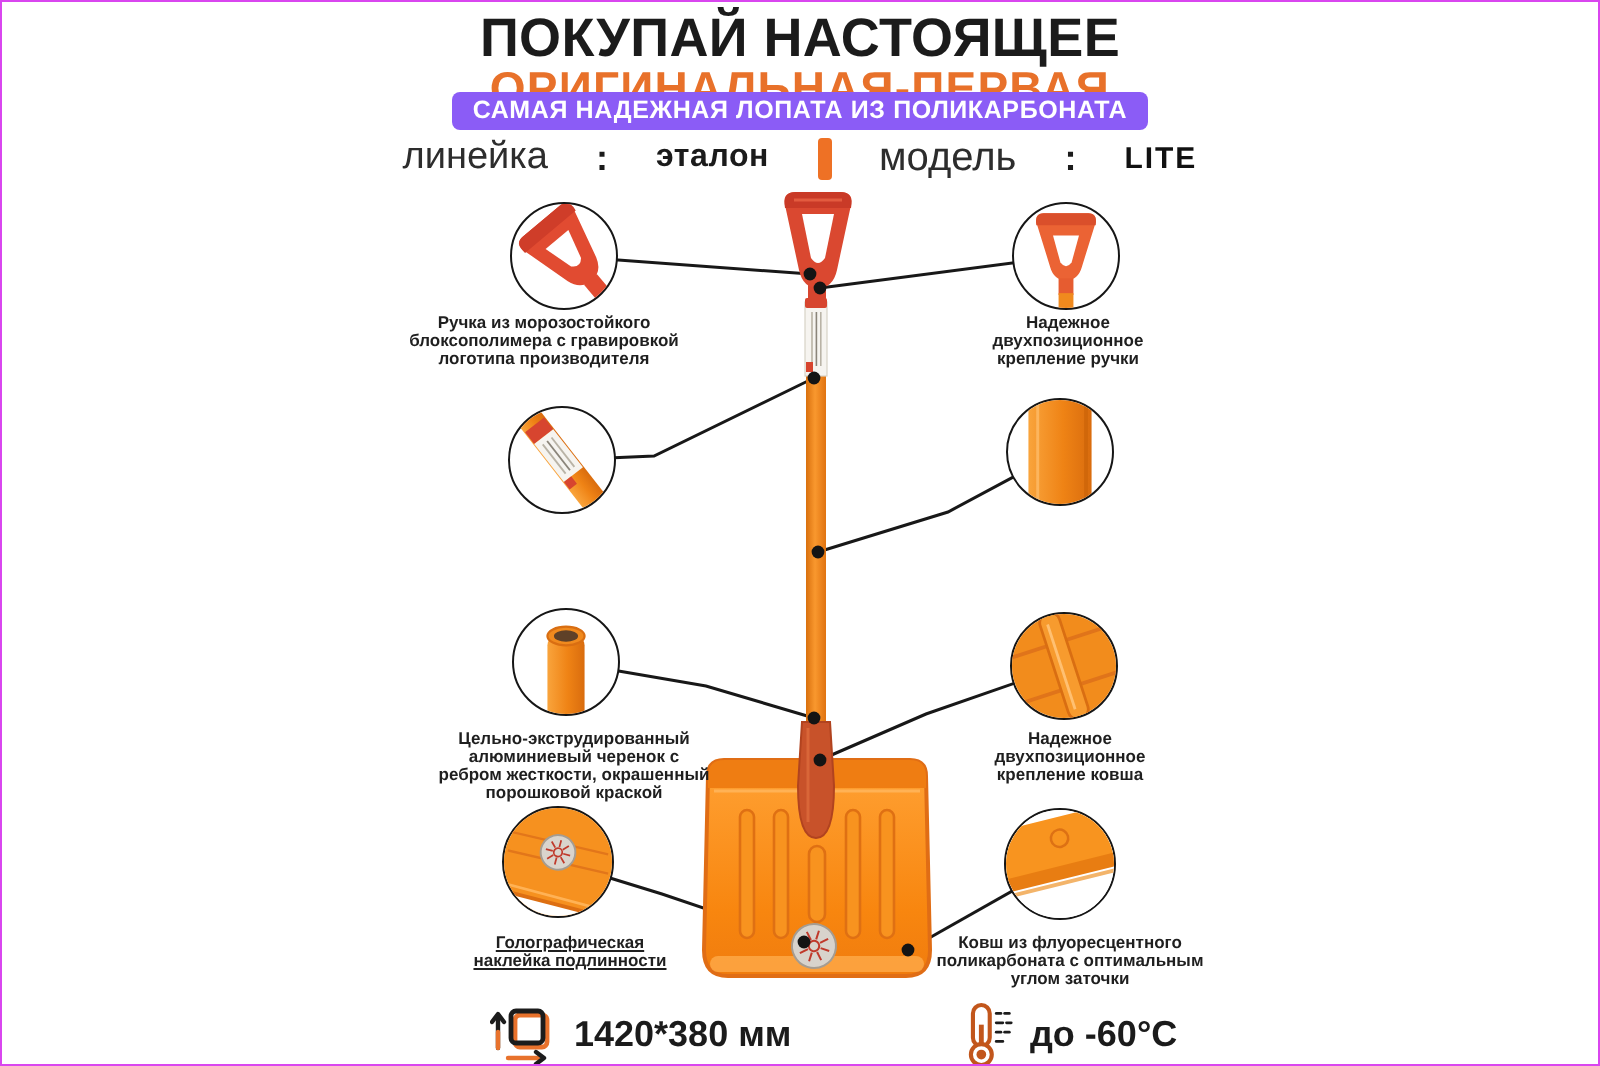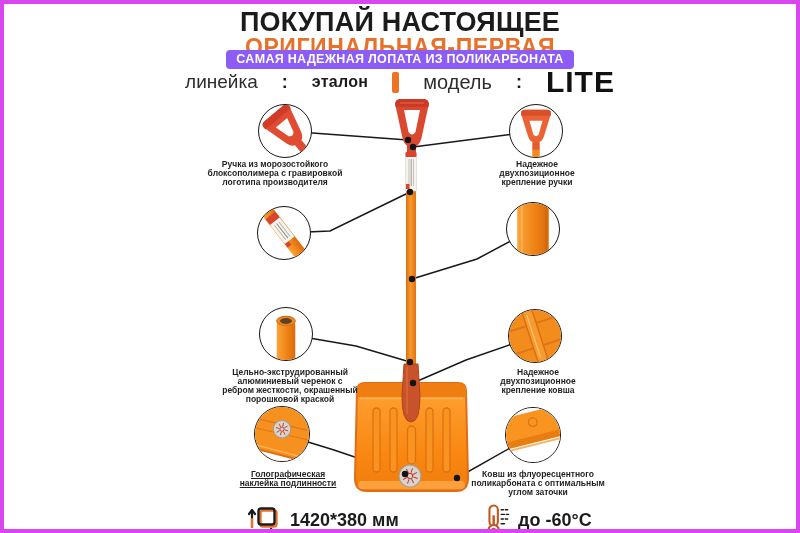--- a/index.html
+++ b/index.html
@@ -1,37 +1,37 @@
 <!DOCTYPE html>
 <html><head>
 <meta charset="utf-8">
 <style>
   html,body{margin:0;padding:0;background:#ffffff;}
   .page{
     position:relative;width:800px;height:533px;overflow:hidden;
-    background:#ffffff;border:4px solid #d946ef;box-sizing:border-box;
+    background:#ffffff;border:1px solid #d946ef;box-sizing:border-box;
     font-family:"Liberation Sans",sans-serif;color:#1c1c1c;
   }
   
   .hdr-title{position:absolute;top:3px;left:0;width:100%;text-align:center;
     font-size:27px;font-weight:800;letter-spacing:.2px;color:#1b1b1b;}
   .hdr-sub{position:absolute;top:30px;left:0;width:100%;text-align:center;
     font-size:23px;font-weight:600;letter-spacing:.6px;color:#e8712a;}
   .hdr-banner-wrap{position:absolute;top:45px;left:0;width:100%;text-align:center;}
   .hdr-banner{display:inline-block;background:#8b5cf6;color:#ffffff;
     font-size:12.5px;font-weight:600;letter-spacing:.3px;line-height:19px;
     padding:0 10px;border-radius:4px;}
   .model-row{position:absolute;top:66px;left:0;width:100%;height:24px;
     display:flex;justify-content:center;align-items:center;gap:24px;}
   .series-label{font-size:19px;font-weight:500;color:#2d2d2d;}
   .sep{font-size:18px;font-weight:800;color:#1b1b1b;}
   .series-value{font-size:16px;font-weight:800;letter-spacing:.3px;color:#1b1b1b;}
   .divider-bar{width:7px;height:21px;background:#ee7125;border-radius:2px;}
   .model-label{font-size:20px;font-weight:500;color:#2d2d2d;}
-  .model-value{font-size:30px;font-weight:800;letter-spacing:1px;color:#111;}
+  .model-value{font-size:15px;font-weight:800;letter-spacing:1px;color:#111;}
   
   .art{position:absolute;left:0;top:0;width:800px;height:533px;}
   .callout{position:absolute;border:1.4px solid #161616;border-radius:50%;
     background:#ffffff;overflow:hidden;box-sizing:border-box;}
   .callout svg{position:absolute;left:0;top:0;width:100%;height:100%;}
   .callout-label{position:absolute;width:200px;text-align:center;
     font-size:8.5px;line-height:9px;font-weight:700;color:#1f1f1f;
     white-space:pre-line;}
   
   .spec{position:absolute;top:499px;height:34px;display:flex;align-items:center;gap:8px;}

